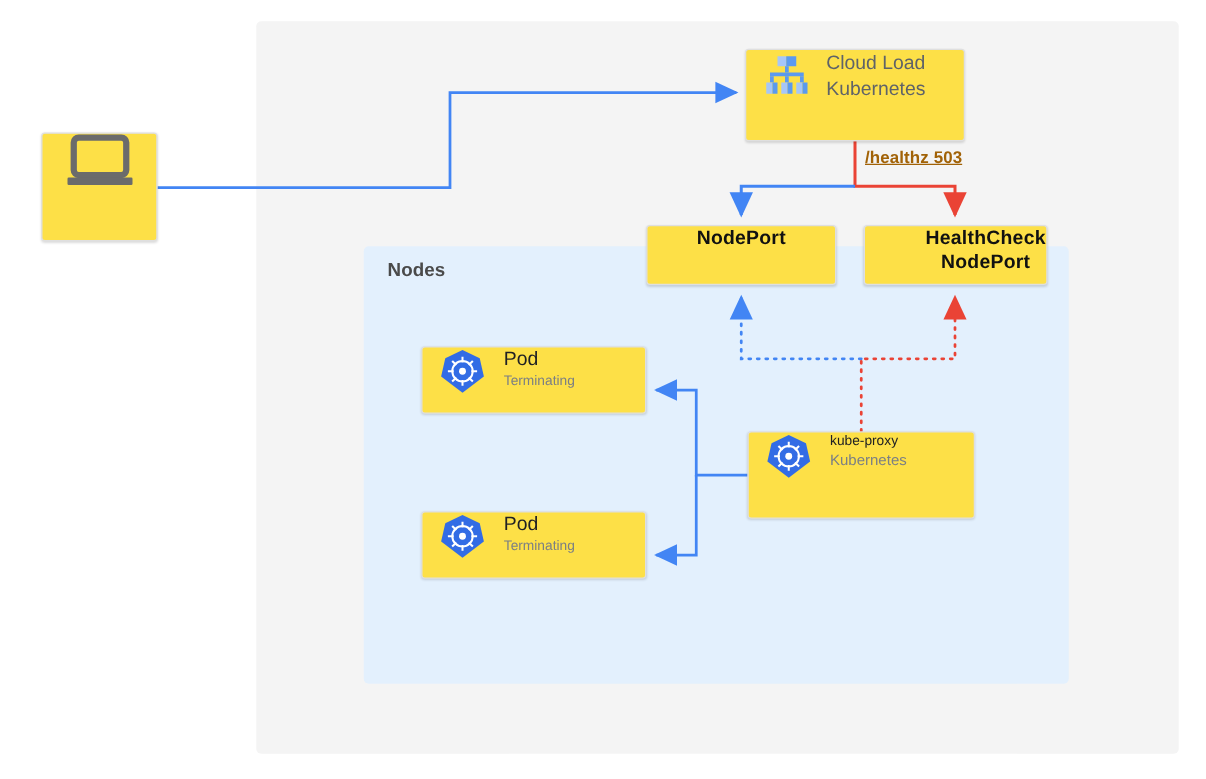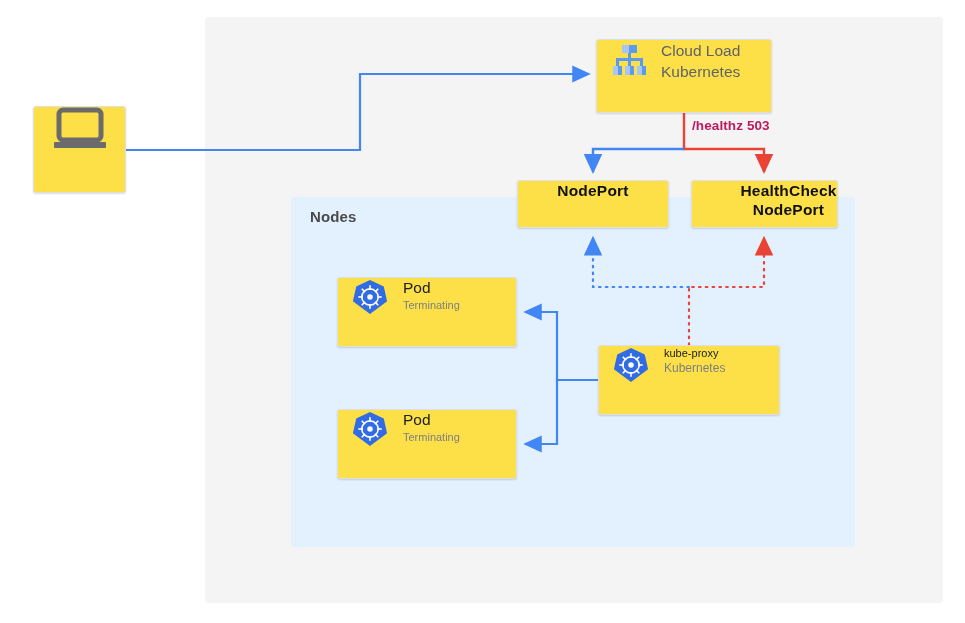--- a/index.html
+++ b/index.html
@@ -90,21 +90,21 @@
     font-weight: bold;
     color: #111111;
     text-align: center;
     line-height: 1.25;
     letter-spacing: .2px;
   }
 
   
   .pod-box {
     left: 337px;
-    width: 180px; height: 70px;
+    width: 180px; height: 54px;
     padding-left: 13px;
   }
   .pod-box.p1 { top: 277px; }
   .pod-box.p2 { top: 409px; }
   .k8s-icon { width: 38px; height: 38px; flex:none; display:block; }
   .pod-text { margin-left: 14px; }
   .pod-title {
     font-size: 15.5px;
     color: #202124;
     line-height: 1.3;
@@ -130,22 +130,23 @@
     font-size: 12px;
     color: #7b7f84;
     line-height: 1.35;
   }
 
   
   .healthz {
     left: 692px; top: 118px;
     font-size: 13.5px;
     font-weight: bold;
-    color: #be185d;
+    color: #a16207;
     letter-spacing: .1px;
+    text-decoration: underline;
   }
 
   
   #wires {
     left: 0; top: 0;
     width: 965px; height: 623px;
     pointer-events: none;
   }
 </style>
 </head>

